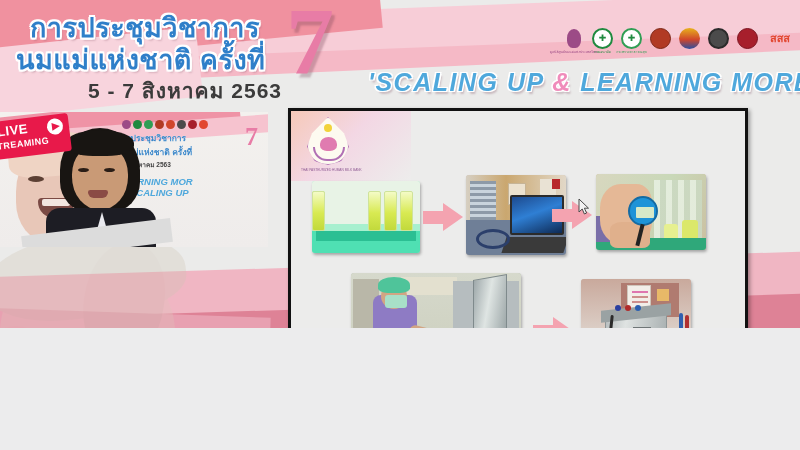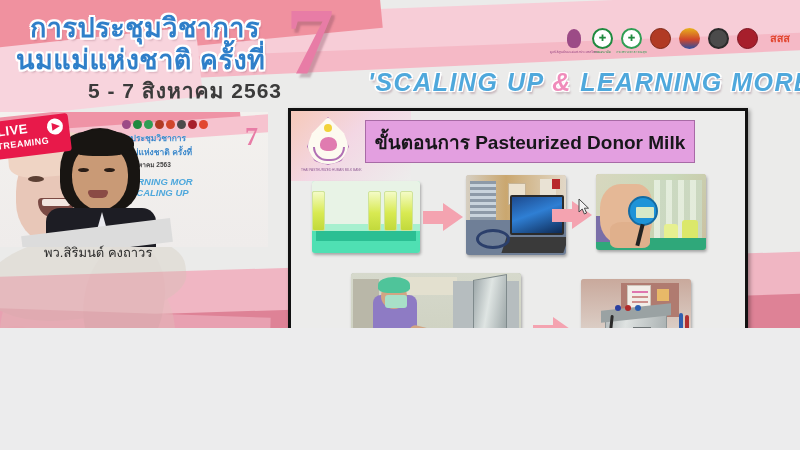--- a/index.html
+++ b/index.html
@@ -495,36 +495,32 @@
           <div class="shirt"></div>
       </div>
       <div class="tp-whitebar"></div>
     </div>
     <div class="live-badge">
       <div class="lb1">LIVE</div>
       <div class="lb2">STREAMING</div>
       <div class="play"></div>
     </div>
   </div>
-  <div class="speaker-name">พว.สิริมนต์  คงถาวร</div>
 
   <div class="slide">
     <div class="slide-corner"></div>
 
     <div class="milk-logo">
       <div class="drop"></div>
         <div class="dot"></div>
         <div class="baby"></div>
         <div class="arm"></div>
       <div class="cap">THAI PASTEURIZED HUMAN MILK BANK</div>
     </div>
 
-    <div class="slide-title-box">
-      <span>ขั้นตอนการ Pasteurized Donor Milk</span>
-    </div>
 
     <div class="proc-img img1">
       <div class="ceil"></div>
         <div class="floor"></div>
         <div class="pallet"></div>
       <div class="bot"></div>
         <div class="bot"></div>
         <div class="bot"></div>
       <div class="bot"></div>
         <div class="bot"></div>

